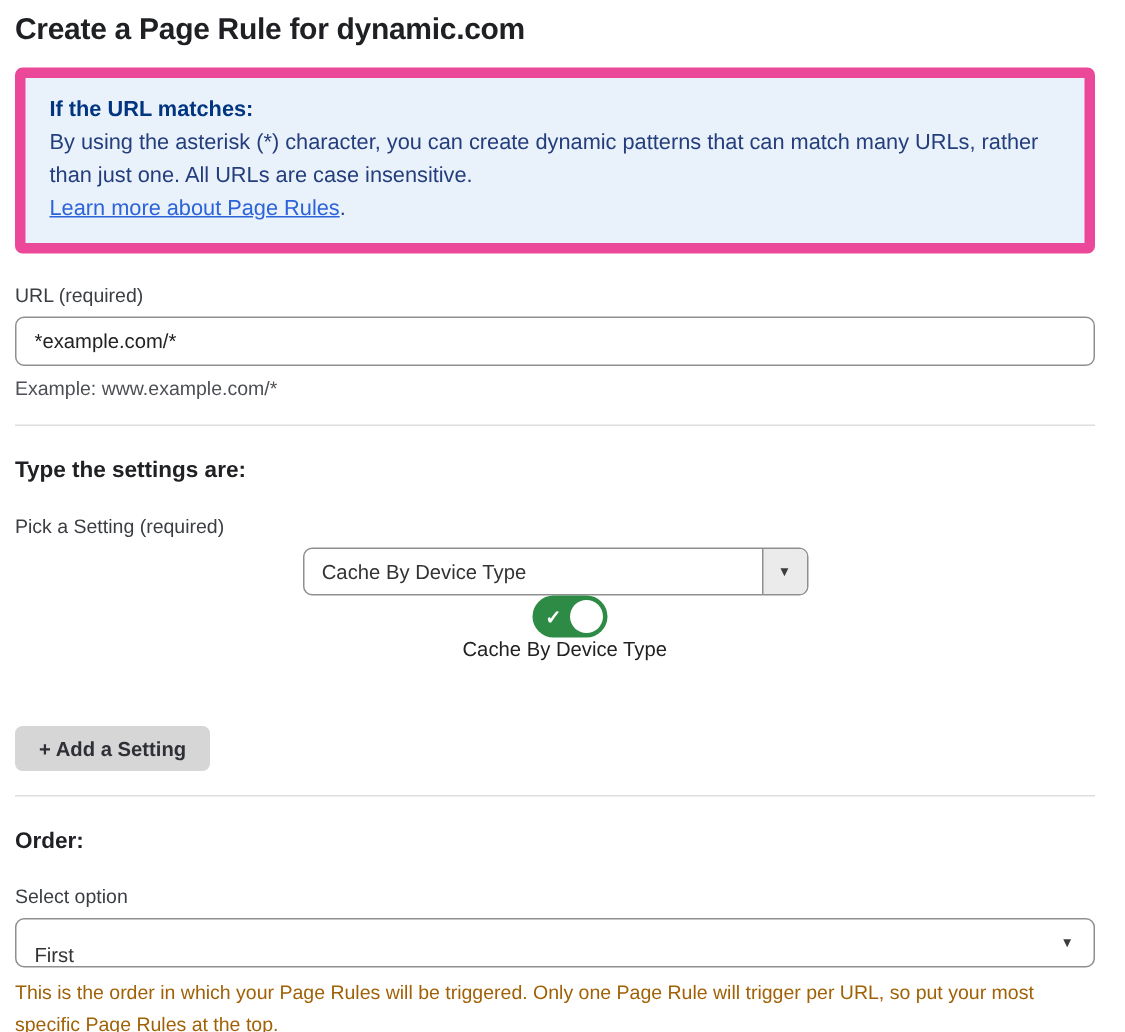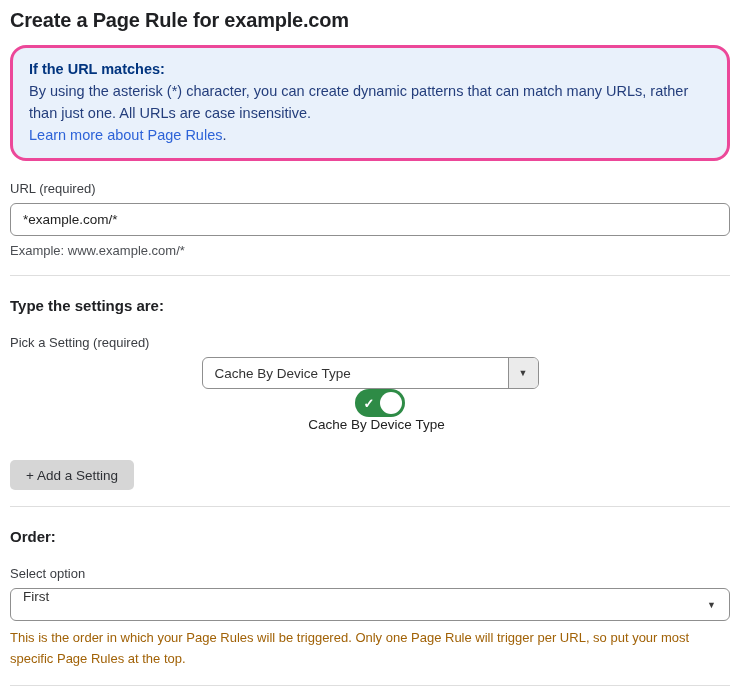--- a/index.html
+++ b/index.html
@@ -11,28 +11,28 @@
   .page { box-sizing:border-box; padding:8px 20px 24px 10px; }
 
   .page-title {
     margin:0; font-size:20px; line-height:24px; font-weight:700;
     color:#1f2023; letter-spacing:-0.2px;
   }
 
   .info-box {
     margin-top:13px;
     background:#e9f1fb;
-    border:3px solid #ec4899;
-    border-radius:16px;
+    border:7px solid #ec4899;
+    border-radius:5px;
     padding:10px 8px 12px 16px;
     font-size:14.5px; line-height:22px;
     color:#243e7c;
   }
   .info-heading { font-weight:700; color:#02357f; }
-  .info-link { color:#2d63d8; cursor:pointer; }
+  .info-link { color:#2d63d8; text-decoration:underline; cursor:pointer; }
   .info-link-suffix { color:#243e7c; }
 
   .field-label { margin-top:20px; font-size:13px; line-height:16px; color:#3a3d42; }
   .text-input {
     display:block; margin-top:6px; width:100%; box-sizing:border-box;
     height:33px; border:1px solid #8f8f8f; border-radius:6px;
     padding:0 12px; font-size:13.5px; font-family:inherit; color:#222;
     background:#fff; outline:none;
   }
   .hint { margin-top:7px; font-size:13px; line-height:16px; color:#4c4f54; }
@@ -68,41 +68,41 @@
     background:#fff; border-radius:50%;
   }
   .toggle-label { margin-left:13px; font-size:13.5px; color:#222; }
 
   .btn {
     display:inline-flex; align-items:center; justify-content:center;
     height:30px; padding:0 16px; border:none; border-radius:5px;
     font-size:13.5px; font-family:inherit; background:#d6d6d6; color:#2e3035;
     cursor:pointer; white-space:nowrap;
   }
-  .btn-add { margin-top:28px; }
+  .btn-add { margin-top:44px;font-weight:bold; }
   .btn-primary { background:#1a6bf2; color:#ffffff; }
 
   .order-select {
     margin-top:6px; position:relative; height:33px; box-sizing:border-box;
     border:1px solid #8f8f8f; border-radius:6px;
-    display:flex; align-items:flex-start; padding:0 32px 0 12px;
+    display:flex; align-items:flex-end; padding:0 32px 0 12px;
     font-size:13.5px; color:#333; background:#fff; cursor:pointer;
   }
   .order-arrow { position:absolute; right:13px; top:50%; transform:translateY(-50%); }
 
   .help-text { margin-top:6px; font-size:13px; line-height:21px; color:#a16207; }
 
   .footer { margin-top:15px; display:flex; gap:8px; align-items:center; padding-left:2px; }
 </style>
 </head>
 <body>
 
 <div class="page">
 
-  <h1 class="page-title">Create a Page Rule for example.com</h1>
+  <h1 class="page-title">Create a Page Rule for dynamic.com</h1>
 
   <div class="info-box">
     <div class="info-heading">If the URL matches:</div>
     <div><span>By using the asterisk (*) character, you can create dynamic patterns that can match many URLs, rather than just one. All URLs are case insensitive.</span></div>
     <div><span class="info-link">Learn more about Page Rules</span><span class="info-link-suffix">.</span></div>
   </div>
 
   <div class="field-label">URL (required)</div>
   <input class="text-input" type="text" value="*example.com/*" style="">
   <div class="hint">Example: www.example.com/*</div>

